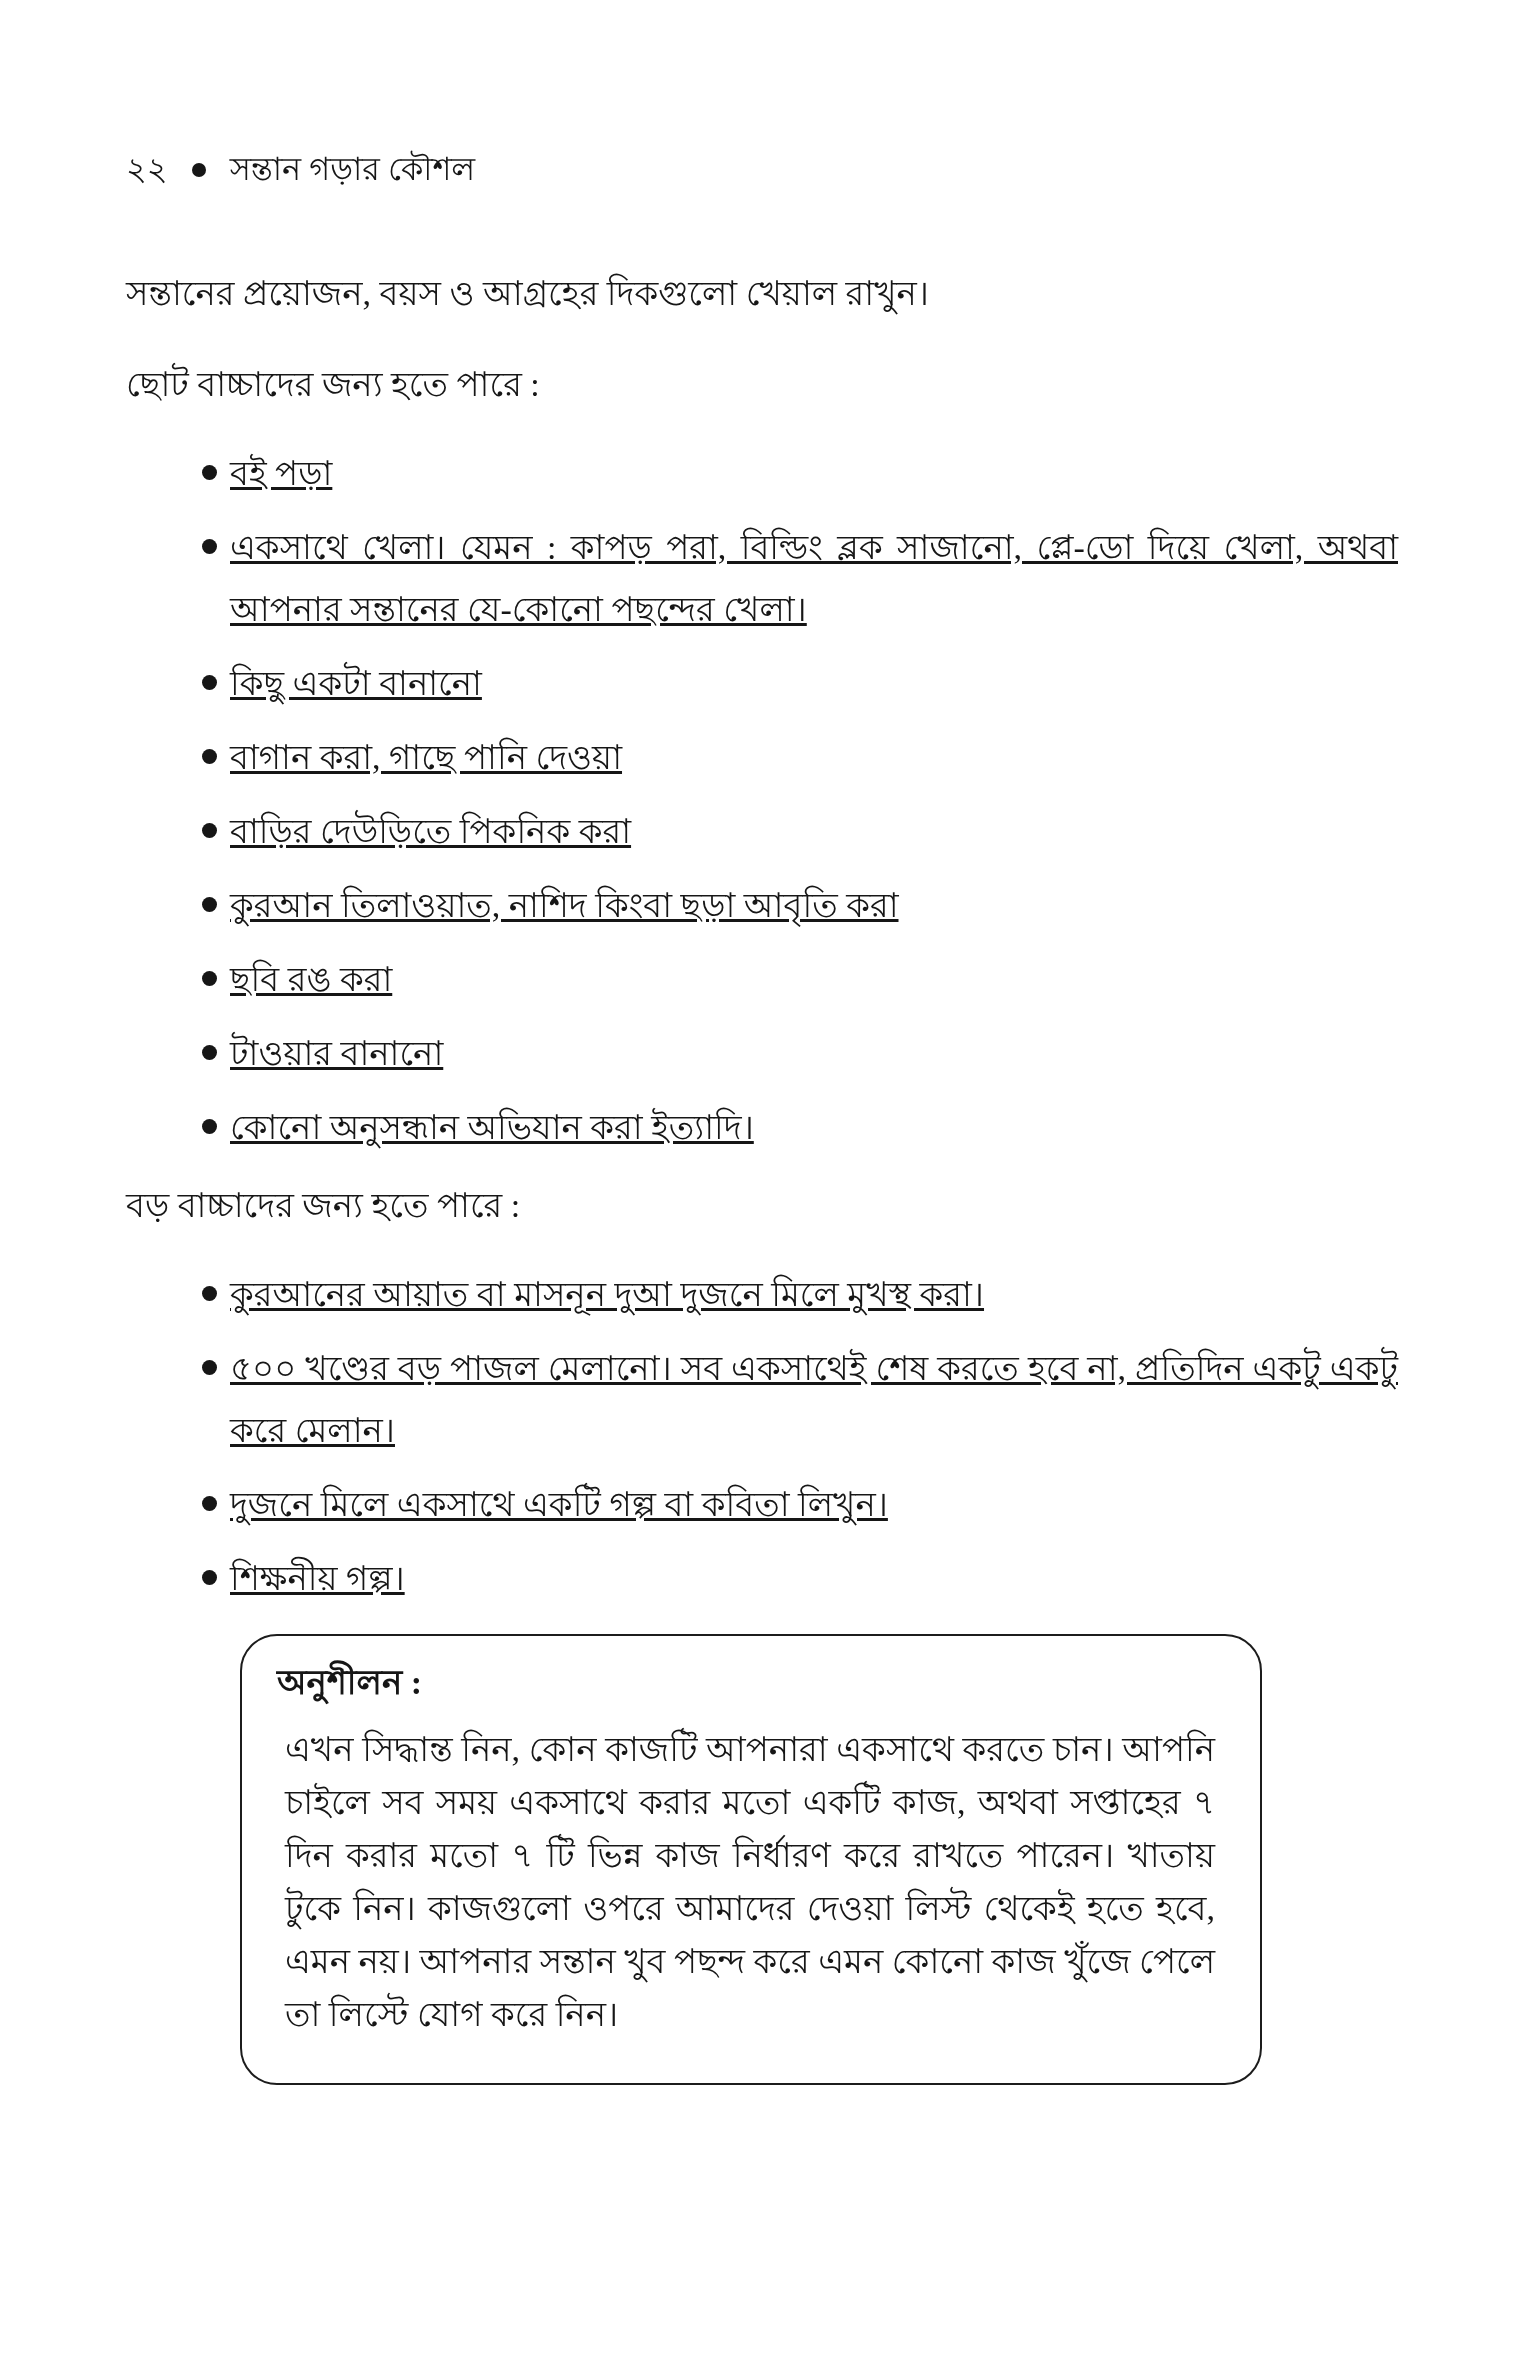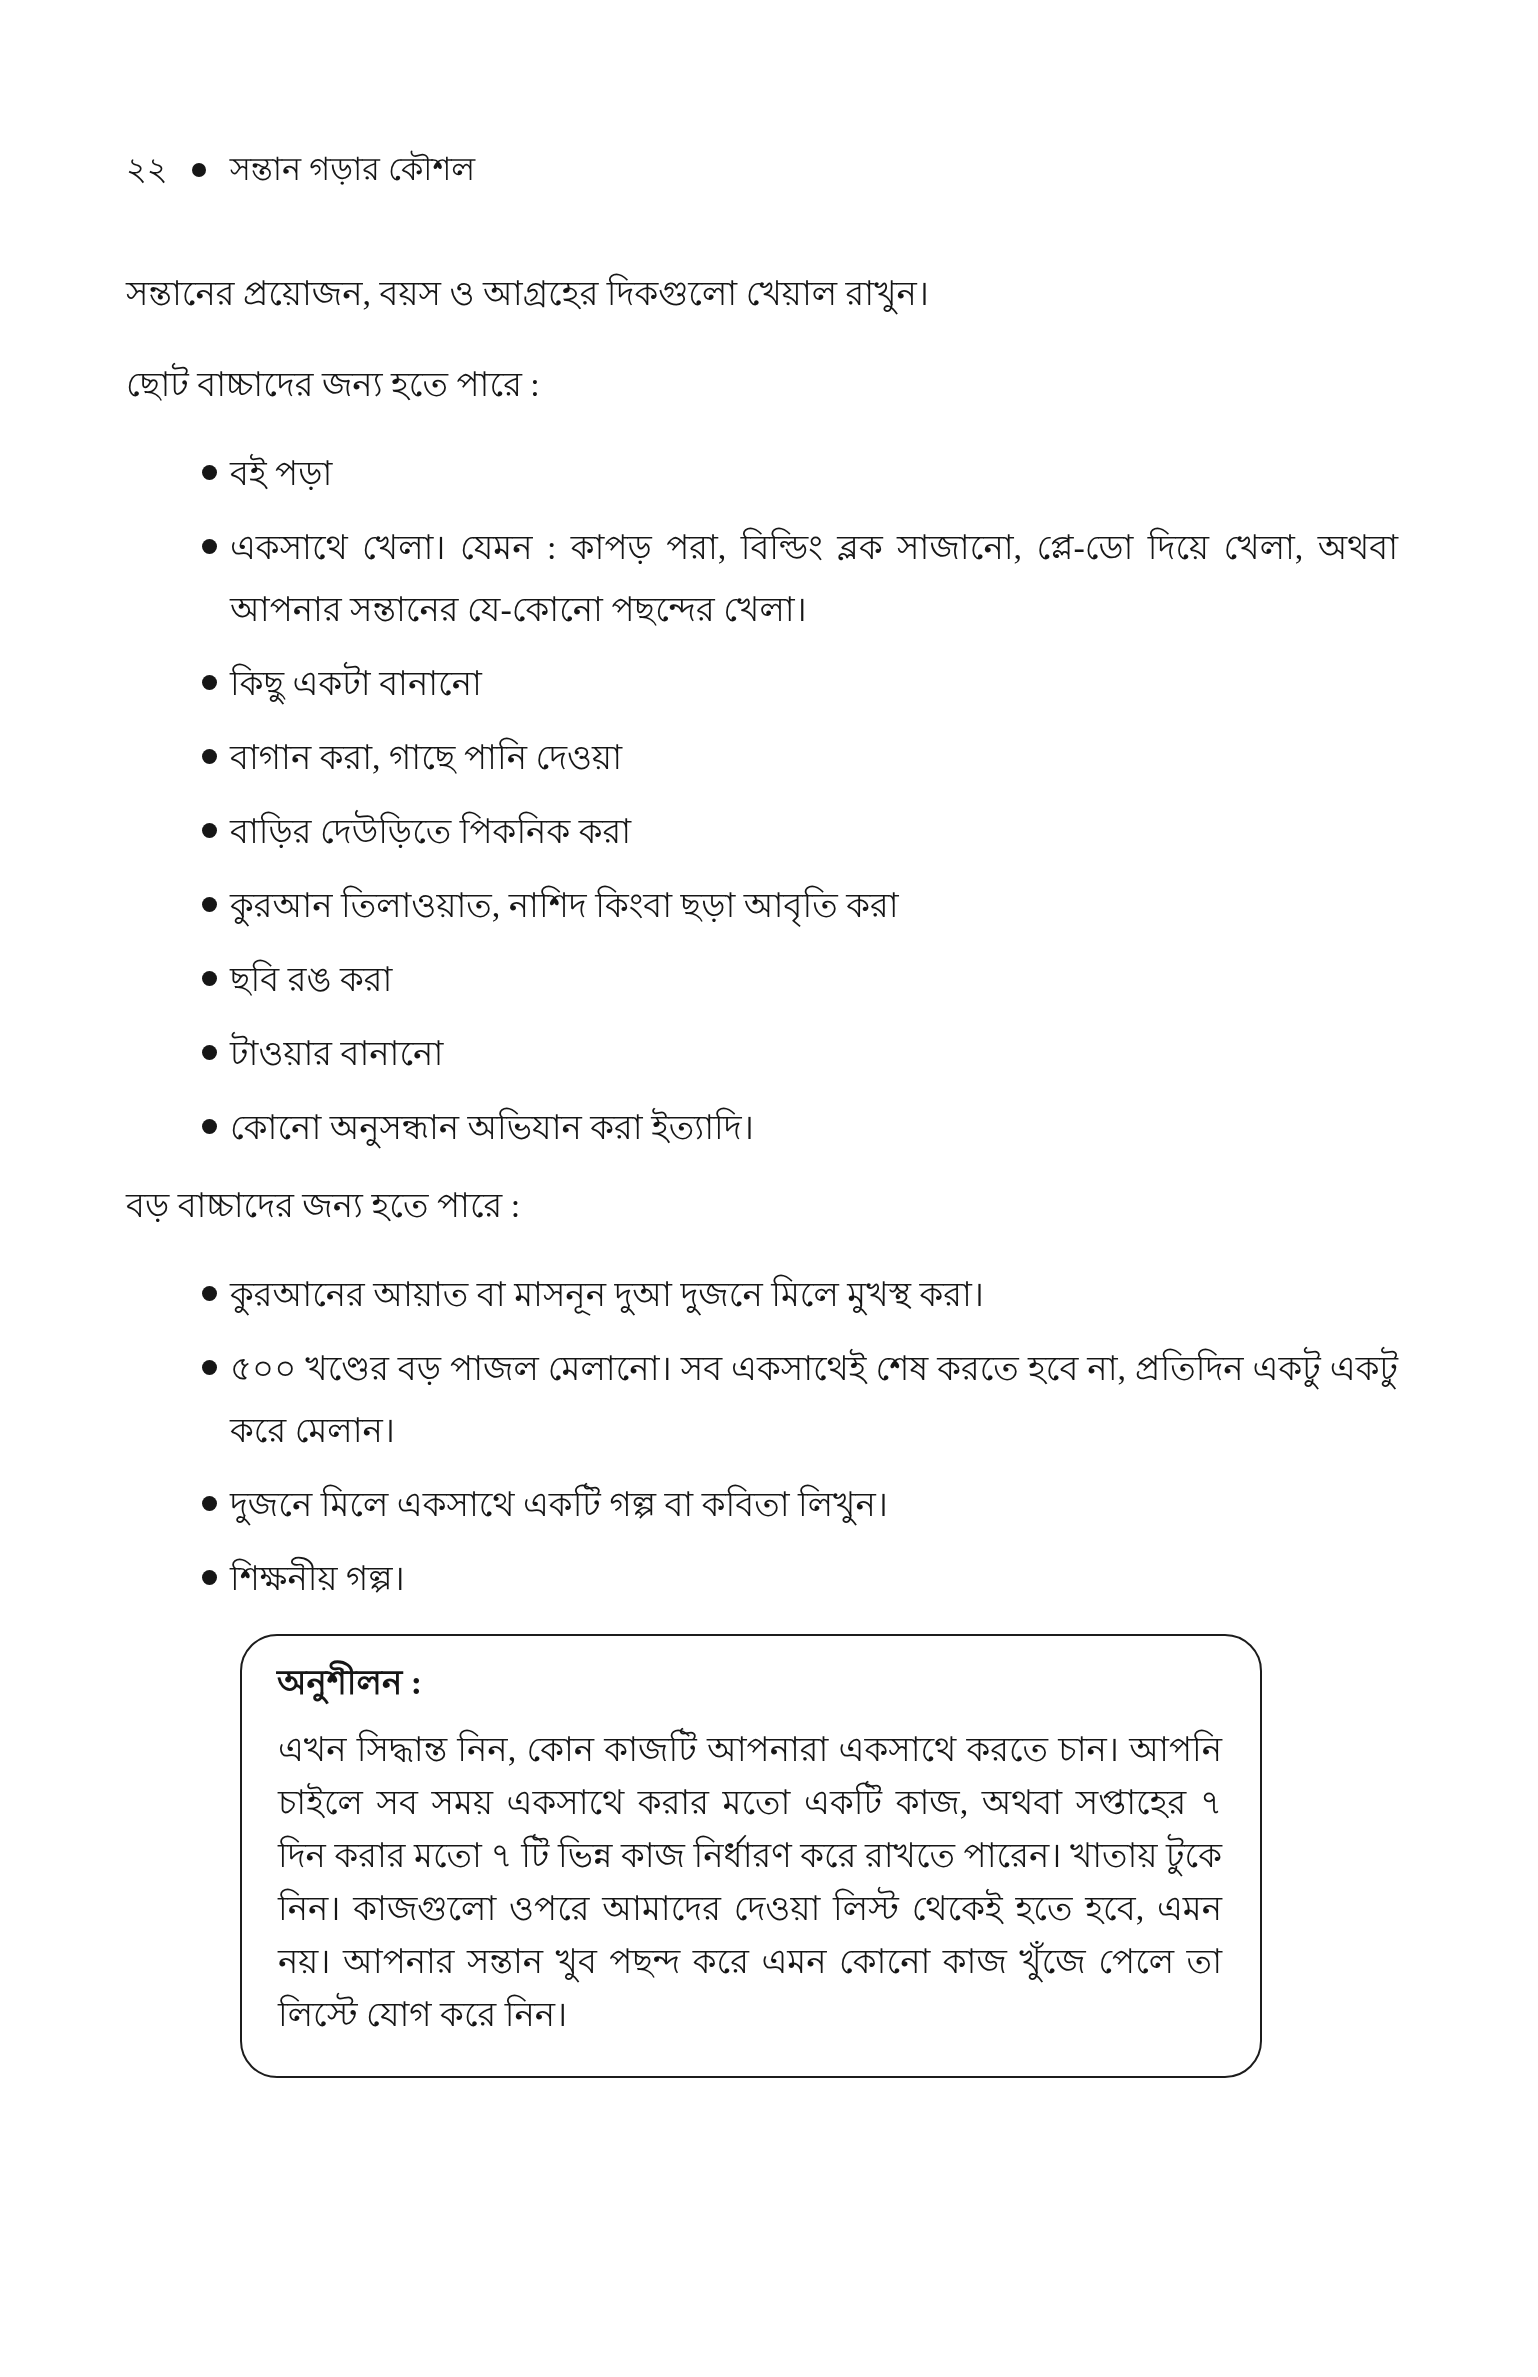--- a/index.html
+++ b/index.html
@@ -47,20 +47,21 @@
   }
   ul.blist {
     list-style: none;
     margin: 0 0 20.5px 0;
     padding: 0 0 0 76px;
   }
   ul.blist li {
     position: relative;
     padding-left: 28px;
     margin-bottom: 12px;
+    text-decoration: underline;
   }
   ul.blist li .dot {
     position: absolute;
     left: 0;
     top: 22.4px;
     width: 15px;
     height: 15px;
     border-radius: 50%;
     background: #161616;
   }
@@ -81,21 +82,21 @@
     padding: 22.4px 37px 34px 35px;
     background: #ffffff;
   }
   .box-title {
     font-size: 34px;
     font-weight: bold;
     line-height: 50px;
     margin-bottom: 15px;
   }
   .box-body {
-    margin: 1px;
+    margin: 8px;
     font-size: 34px;
     line-height: 53px;
     text-align: justify;
   }
 </style>
 </head>
 <body>
 
 <div class="page">
 

